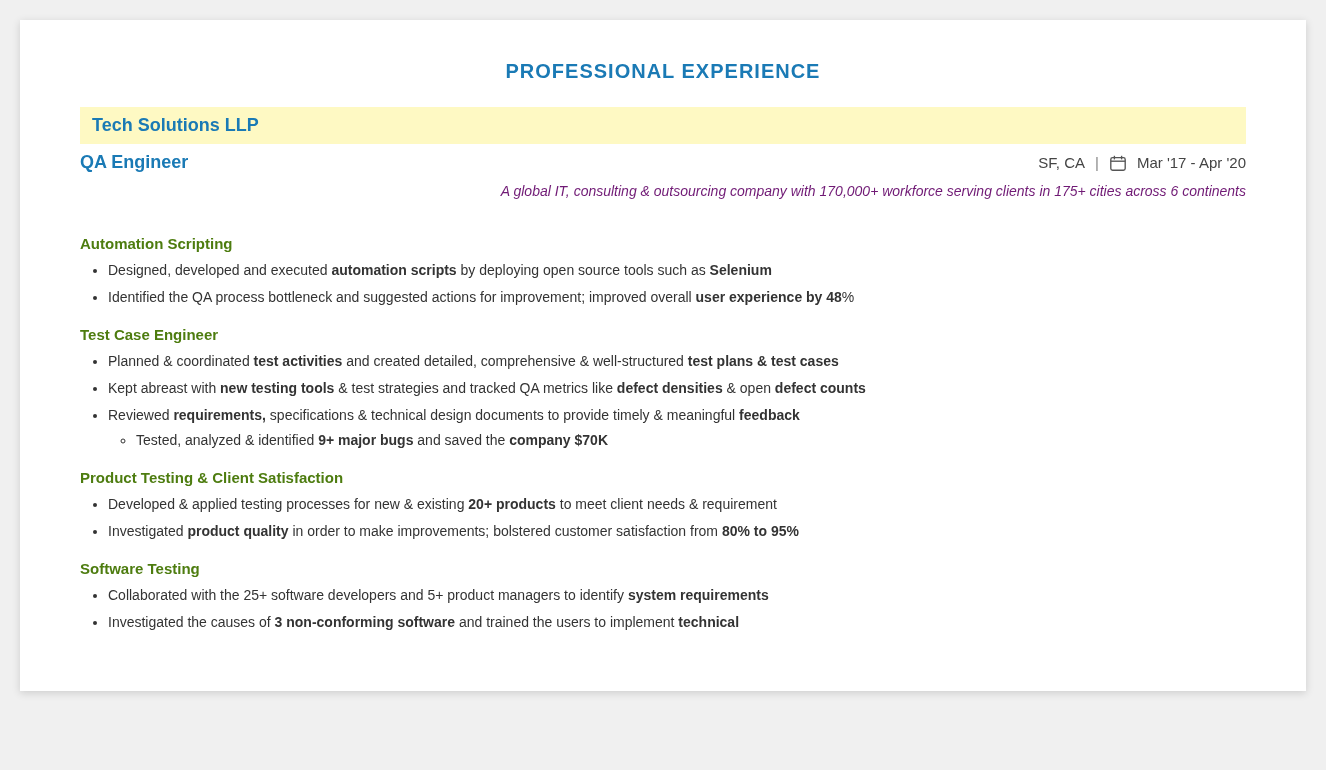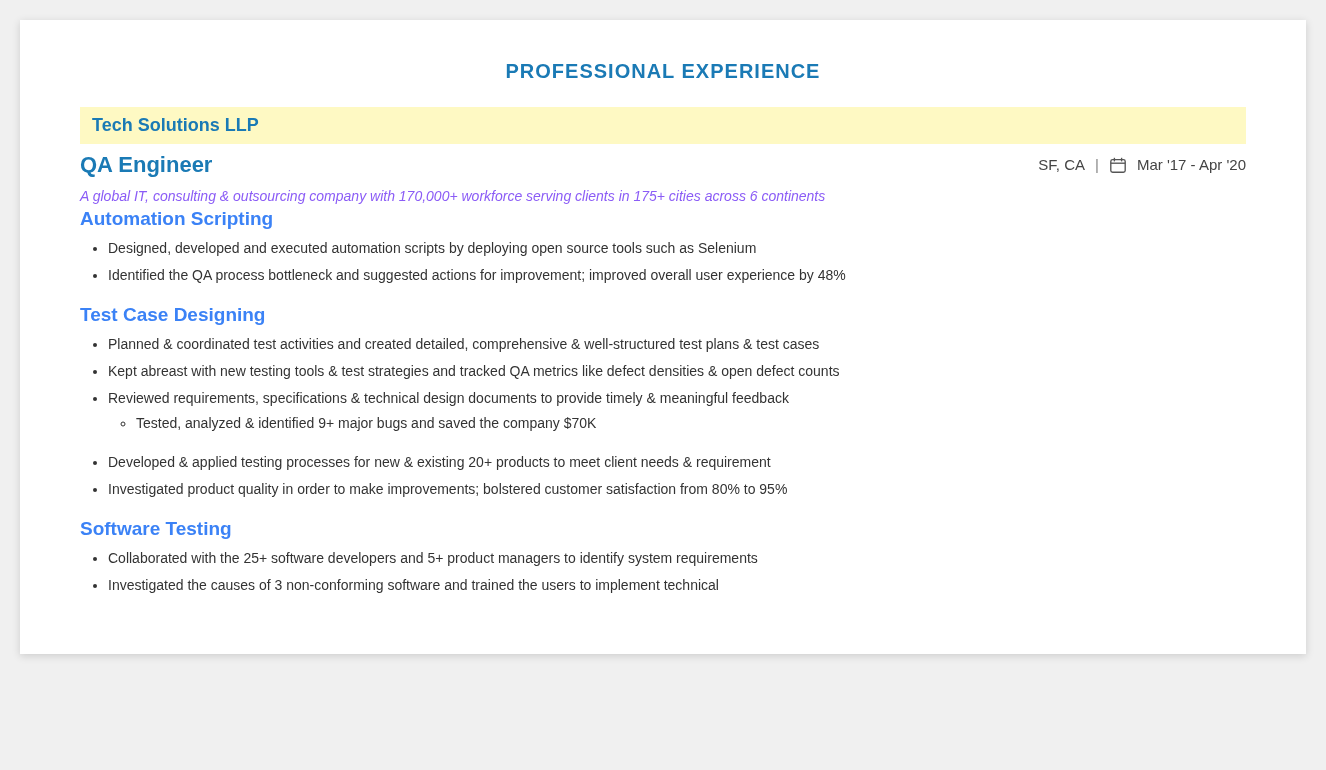--- a/index.html
+++ b/index.html
@@ -49,21 +49,21 @@
 
     .job-title-row {
       display: flex;
       justify-content: space-between;
       align-items: center;
       margin-bottom: 10px;
     }
 
     .job-title {
       color: #1a7ab5;
-      font-size: 22px;
+      font-size: 18px;
       font-weight: bold;
     }
 
     .job-location-date {
       display: flex;
       align-items: flex-start;
       color: #444;
       font-size: 15px;
       gap: 10px;
     }
@@ -74,33 +74,34 @@
 
     .calendar-icon {
       display: inline-block;
       width: 18px;
       height: 18px;
       vertical-align: middle;
     }
 
     .company-description {
       font-style: italic;
-      color: #8b5cf6;
+      color: #701a75;
       font-size: 14px;
-      margin-bottom: 4px;
+      margin-bottom: 36px;
+      text-align: right;
     }
 
     .skill-section {
       margin-bottom: 18px;
     }
 
     .skill-heading {
       font-weight: bold;
-      font-size: 19px;
-      color: #3b82f6;
+      font-size: 15px;
+      color: #4d7c0f;
       margin-bottom: 8px;
     }
 
     ul.bullet-list {
       list-style: disc;
       margin-left: 28px;
       margin-bottom: 4px;
     }
 
     ul.bullet-list li {
@@ -117,21 +118,21 @@
     }
 
     ul.sub-bullet-list li {
       font-size: 14px;
       color: #333;
       margin-bottom: 4px;
       line-height: 1.5;
     }
 
     b {
-      font-weight: normal;
+      font-weight: bold;
       margin-top: 44px;
     }
   </style>
 </head>
 <body>
 
 <div class="resume-container">
 
   <h1 class="section-title">PROFESSIONAL EXPERIENCE</h1>
 
@@ -162,38 +163,39 @@
       <li>
         Designed, developed and executed <b>automation scripts</b> by deploying open source tools such as <b>Selenium</b>
       </li>
       <li>
         Identified the QA process bottleneck and suggested actions for improvement; improved overall <b>user experience by 48</b>%
       </li>
     </ul>
   </div>
 
   <div class="skill-section">
-    <div class="skill-heading">Test Case Designing</div>
+    <div class="skill-heading">Test Case Engineer</div>
     <ul class="bullet-list">
       <li>
         Planned &amp; coordinated <b>test activities</b> and created detailed, comprehensive &amp; well-structured <b>test plans &amp; test cases</b>
       </li>
       <li>
         Kept abreast with <b>new testing tools</b> &amp; test strategies and tracked QA metrics like <b>defect densities</b> &amp; open <b>defect counts</b>
       </li>
       <li>
         Reviewed <b>requirements,</b> specifications &amp; technical design documents to provide timely &amp; meaningful <b>feedback</b>
         <ul class="sub-bullet-list">
           <li>Tested, analyzed &amp; identified <b>9+ major bugs</b> and saved the <b>company $70K</b></li>
         </ul>
       </li>
     </ul>
   </div>
 
   <div class="skill-section">
+    <div class="skill-heading">Product Testing &amp; Client Satisfaction</div>
     <ul class="bullet-list">
       <li>
         Developed &amp; applied testing processes for new &amp; existing <b>20+ products</b> to meet client needs &amp; requirement
       </li>
       <li>
         Investigated <b>product quality</b> in order to make improvements; bolstered customer satisfaction from <b>80% to 95%</b>
       </li>
     </ul>
   </div>
 

